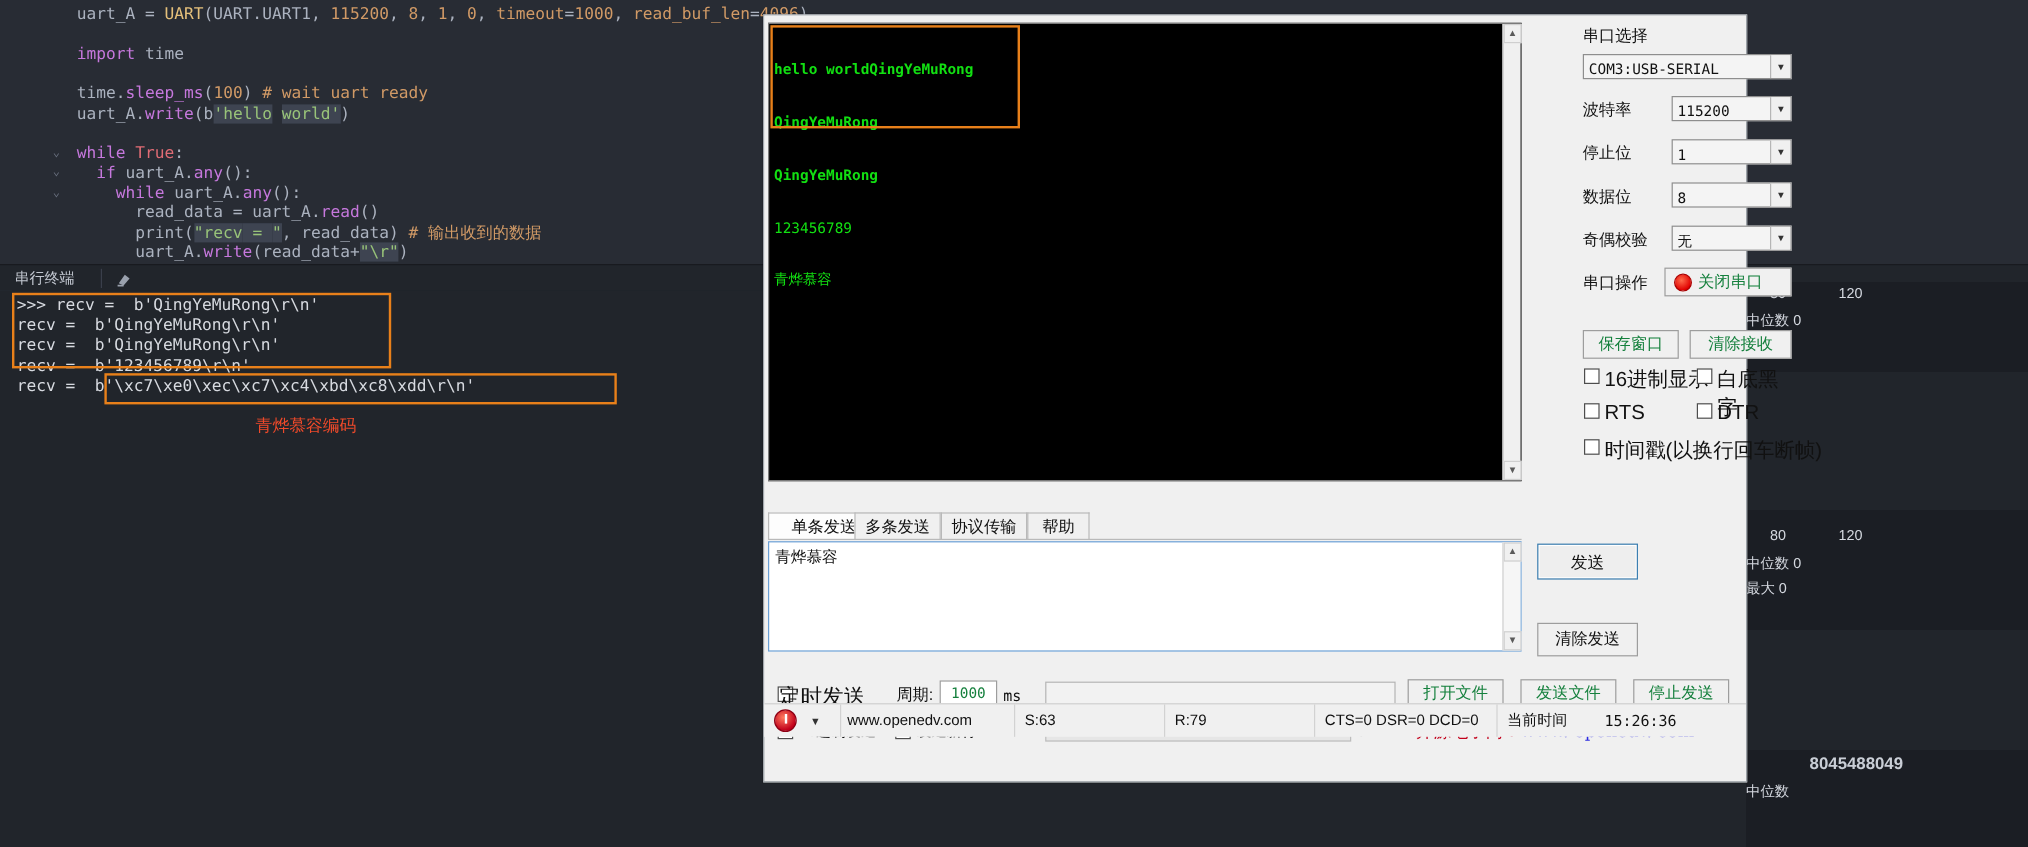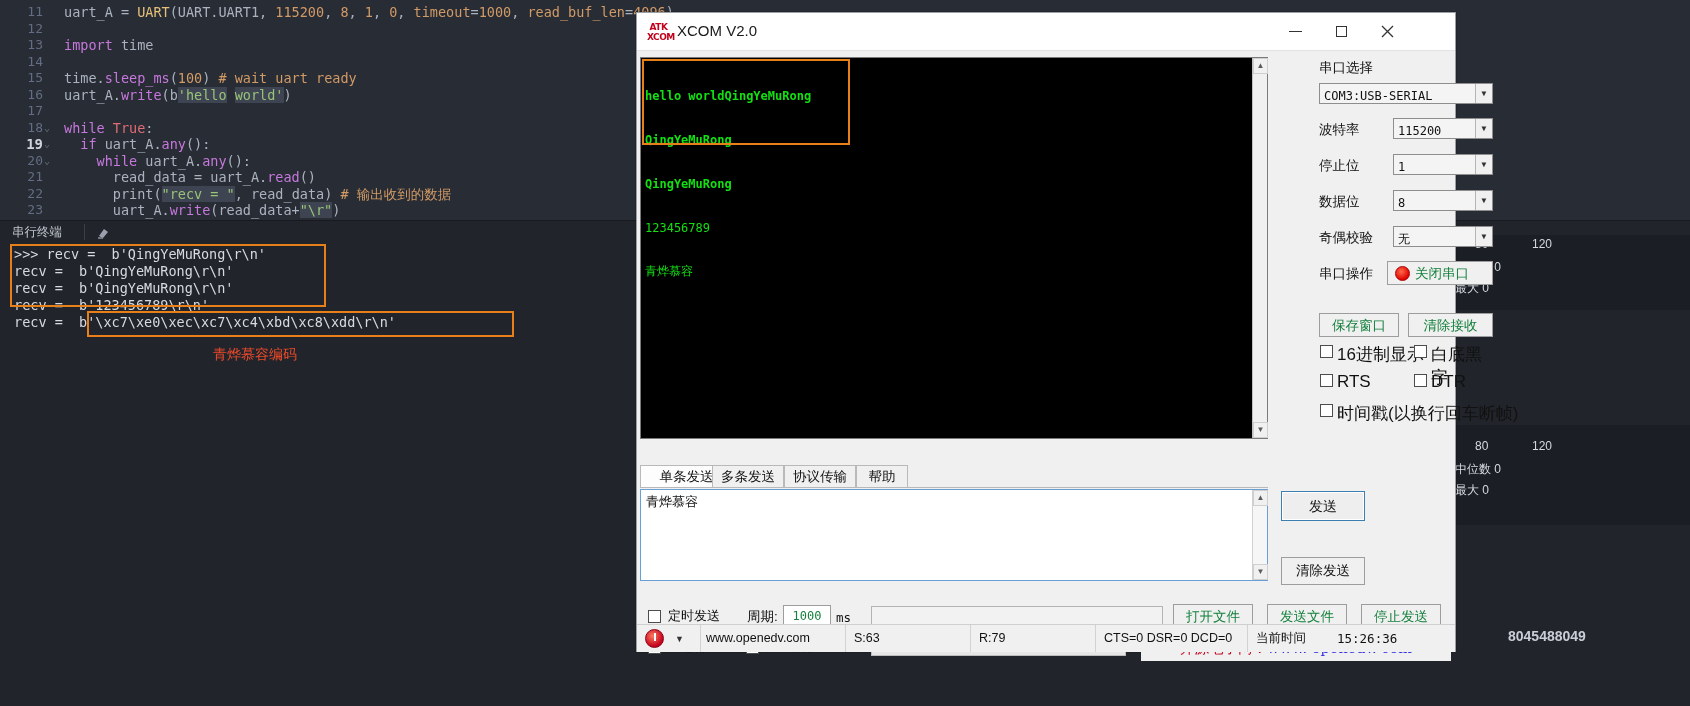--- a/index.html
+++ b/index.html
@@ -245,35 +245,20 @@
   }
 </style>
 </head>
 <body>
 
 <div id="ide">
 
   <div id="ide-left-strip"></div>
 
   <div id="code-area">
-    <div class="gutter" id="gutter">
-        <div class="ln">11</div>
-        <div class="ln">12</div>
-        <div class="ln">13</div>
-        <div class="ln">14</div>
-        <div class="ln">15</div>
-        <div class="ln">16</div>
-        <div class="ln">17</div>
-        <div class="ln">18</div>
-        <div class="ln cur">19</div>
-        <div class="ln">20</div>
-        <div class="ln">21</div>
-        <div class="ln">22</div>
-        <div class="ln">23</div>
-      </div>
     <div class="fold-col" id="foldcol">
         <div class="f"></div>
         <div class="f"></div>
         <div class="f"></div>
         <div class="f"></div>
         <div class="f"></div>
         <div class="f"></div>
         <div class="f"></div>
         <div class="f">⌄</div>
         <div class="f">⌄</div>
@@ -314,45 +299,30 @@
     <span class="rlabel" style="left:77px; top:2px;">120</span>
     <span class="rlabel" style="left:0px; top:24px;">中位数 0</span>
     <span class="rlabel" style="left:0px; top:45px;">最大    0</span>
   </div>
   <div class="rstrip" id="rs-bot">
     <span class="rlabel" style="left:20px; top:14px;">80</span>
     <span class="rlabel" style="left:77px; top:14px;">120</span>
     <span class="rlabel" style="left:0px; top:36px;">中位数 0</span>
     <span class="rlabel" style="left:0px; top:57px;">最大    0</span>
   </div>
+  <div class="rstrip" id="rs-bot2">
+    <span class="rlabel" style="left:0px; top:26px;">中位数</span>
+  </div>
 </div>
 
 <div id="watermark">csdn.net/weixin_45488049</div>
 <div id="watermark2">8045488049</div>
 
 <div id="xcom">
 
-  <div id="xcom-title">
-    <div id="xcom-logo">
-      <span>ATK</span>
-      <span>XCOM</span>
-    </div>
-    <div id="xcom-name">XCOM V2.0</div>
-    <div class="wbtn" id="wmin">
-        <span class="bar"></span>
-      </div>
-    <div class="wbtn" id="wmax">
-        <span class="sq"></span>
-      </div>
-    <div class="wbtn" id="wclose">
-      <svg width="13" height="13" viewBox="0 0 13 13">
-          <path d="M1 1 L12 12 M12 1 L1 12" stroke="#333" stroke-width="1.3"></path>
-        </svg>
-    </div>
-  </div>
 
   <div id="xcom-body">
 
     <div id="recv-wrap">
       <div id="recv-text">
         <div class="bold">hello worldQingYeMuRong</div>
         <div class="bold">QingYeMuRong</div>
         <div class="bold">QingYeMuRong</div>
         <div>123456789</div>
         <div>青烨慕容</div>
@@ -444,21 +414,21 @@
       <div id="send-scroll">
         <div class="sc-arrow up">▲</div>
         <div class="sc-arrow dn">▼</div>
       </div>
     </div>
 
     <div id="send-btn">发送</div>
     <div id="clear-send-btn">清除发送</div>
 
     <span class="cbx" style="left:11px; top:559px;"></span>
-    <span class="bline" style="left:31px; top:556px; font-size:13px;">定时发送</span>
+    <span class="bline" style="left:12px; top:556px; font-size:18px;">定时发送</span>
     <span class="bline" style="left:110px; top:557px; font-size:13.5px;">周期:</span>
     <span class="btn" style="left:146px; top:554px; width:48px; height:23px; line-height:21px; background:#fff; font-family:'DejaVu Sans Mono',monospace; font-size:12px;">1000</span>
     <span class="bline" style="left:199px; top:559px; font-family:'DejaVu Sans Mono',monospace;">ms</span>
     <div id="txtfield"></div>
 
     <span class="cbx" style="left:11px; top:590px;"></span>
     <span class="bline" style="left:29px; top:588px;">16进制发送</span>
     <span class="cbx on" style="left:109px; top:590px;"></span>
     <span class="bline" style="left:127px; top:588px;">发送新行</span>
     <div id="prog-outer"></div>

